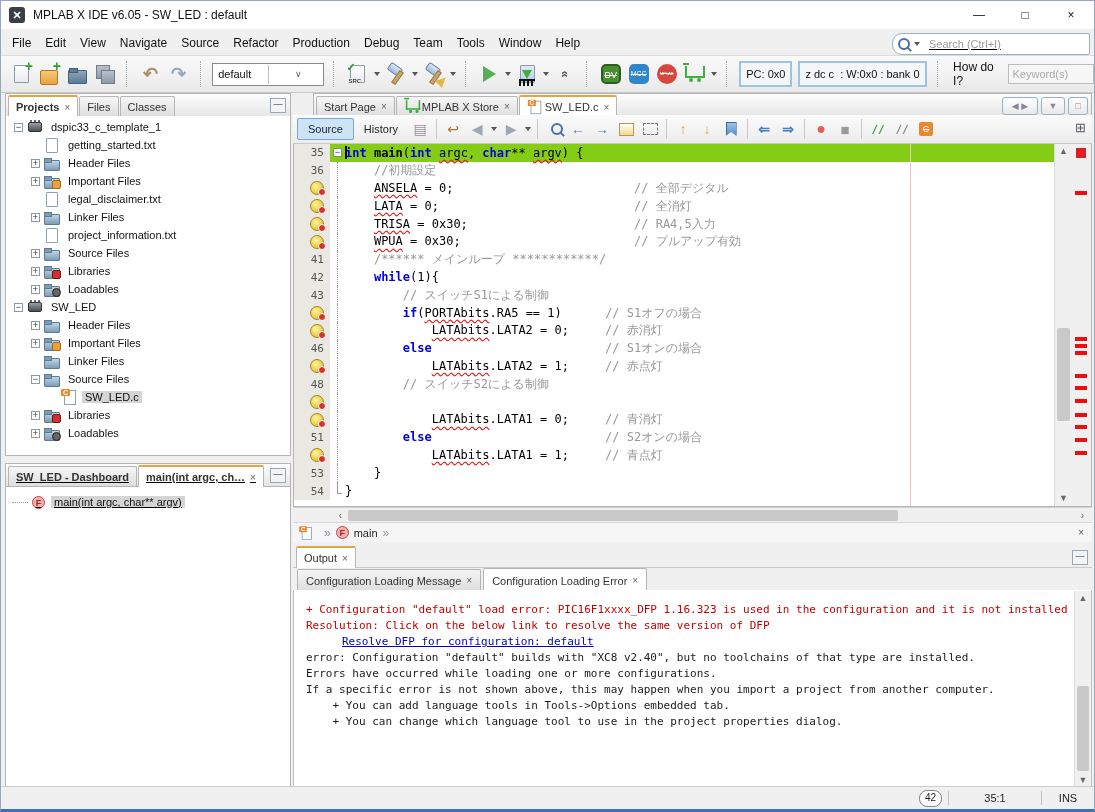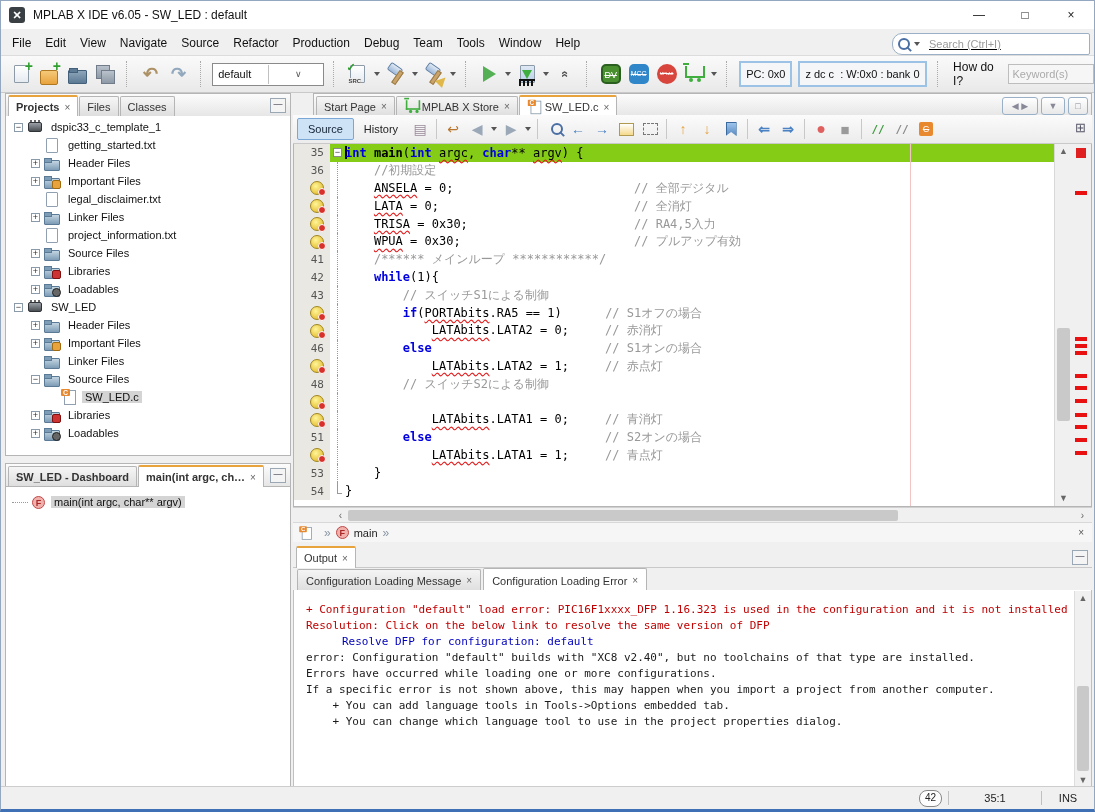--- a/index.html
+++ b/index.html
@@ -132,21 +132,21 @@
   .bc-close{margin-left:auto;margin-right:8px;color:#555;font-size:10px;}
   
   .out-wrap{position:absolute;}
   .outtab-row{height:21px;background:#f0f0f0;display:flex;align-items:flex-end;position:relative;border-bottom:1px solid #c9c9c9;}
   .inner-tabrow{display:flex;align-items:flex-end;background:#f0f0f0;height:23px;padding-left:4px;border-bottom:1px solid #b5b5b5;}
   .itab{display:flex;align-items:center;padding:0 8px;height:21px;border:1px solid #b5b5b5;border-bottom:none;background:linear-gradient(#f4f4f4,#dedede);font-size:11px;color:#333;margin-right:2px;border-radius:2px 2px 0 0;}
   .itab.active{background:#fff;height:23px;margin-bottom:-1px;}
   .out-content{position:absolute;left:0;right:0;top:44px;bottom:0;background:#fff;border:1px solid #c0c0c0;border-top:none;overflow:hidden;padding:12px 0 0 12px;box-sizing:border-box;}
   .out-line{white-space:pre;font:11px "DejaVu Sans Mono",monospace;line-height:16px;color:#1a1a1a;}
   .out-err{color:#c00000;}
-  .out-link span{color:#0000bb;padding-left:36px;}
+  .out-link span{color:#0000bb;text-decoration:underline;padding-left:36px;}
   .out-scroll{position:absolute;right:1px;top:45px;bottom:1px;width:16px;background:#f0f0f0;border-left:1px solid #ddd;}
   
   .statusbar{position:absolute;left:0;right:0;bottom:0;height:22px;background:#f0f0f0;border-top:1px solid #cdcdcd;display:flex;align-items:center;font-size:11px;color:#222;}
   .sb-badge{margin-left:auto;min-width:17px;height:15px;border:1px solid #888;border-radius:8px;background:#fdfdfd;text-align:center;line-height:14px;font-size:10px;padding:0 2px;}
   .sb-sep{width:1px;height:14px;background:#c0c0c0;margin:0 6px;}
   .sb-caret{width:80px;text-align:center;}
   .sb-ins{width:40px;text-align:center;}
 </style>
 </head>
 <body>
@@ -377,21 +377,21 @@
         <div class="trow" style="padding-left: 25px;">
           <span class="expbox">+</span>
           <span class="t-ic tfold">
             <s class="ov ov-clk"></s>
           </span>
           <span class="tlabel">Loadables</span>
         </div>
       </div>
   </div>
 
-  <div class="panel" style="left:4px;top:462px;width:286px;height:326px;">
+  <div class="panel" style="left:4px;top:462px;width:286px;height:326px;text-decoration:underline;">
     <div class="tabrow">
       <div class="tab boldtab">
           <span>SW_LED - Dashboard</span>
         </div>
       <div class="tab active boldtab">
         <span>main(int argc, ch…</span>
           <span class="tclose">×</span>
       </div>
       <div class="minbtn">—</div>
     </div>

